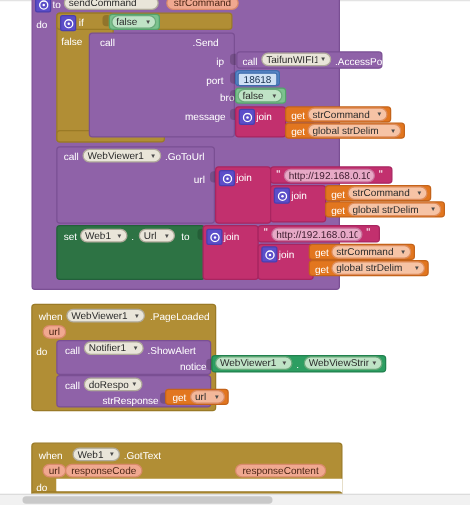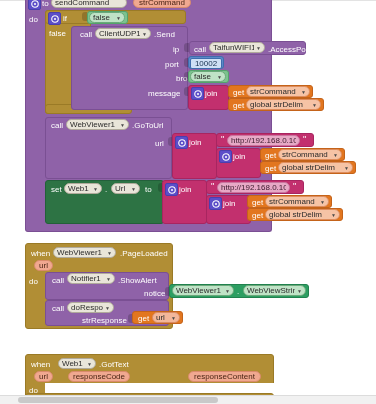--- a/index.html
+++ b/index.html
@@ -108,41 +108,37 @@
   <div class="socket" style="left:82px;top:12px;"></div>
   <div class="blk" style="left:87px;top:11px;width:41px;height:13px;background:#7cc28e;border:1px solid #53a36b;border-radius:3px;"></div>
   <div class="field greenf" style="left:89px;top:12px;width:36px;">
     <span class="cap">false</span>
     <span class="arrow">▼</span>
   </div>
   <div class="lbl" style="left:49px;top:29px;">false</div>
 
   <div class="blk purple" style="left:71px;top:26px;width:117px;height:84px;"></div>
   <div class="lbl" style="left:80px;top:30px;">call</div>
-  <div class="field plainf" style="left:95px;top:28px;width:56px;">
-    <span class="cap">ClientUDP1</span>
-    <span class="arrow">▼</span>
-  </div>
   <div class="lbl" style="left:154px;top:30px;">.Send</div>
 
   <div class="lbl" style="left:173px;top:45px;">ip</div>
   <div class="socket" style="left:184px;top:43px;"></div>
   <div class="blk purple" style="left:189px;top:41px;width:117px;height:14px;"></div>
   <div class="lbl" style="left:194px;top:45px;">call</div>
   <div class="field plainf" style="left:209px;top:42px;width:56px;">
     <span class="cap">TaifunWIFI1</span>
     <span class="arrow">▼</span>
   </div>
   <div class="lbl" style="left:268px;top:45px;">.AccessPointIP</div>
 
   <div class="lbl" style="left:165px;top:60px;">port</div>
   <div class="socket" style="left:184px;top:58px;"></div>
   <div class="blk bluefield" style="left:188px;top:56px;width:36px;height:13px;"></div>
   <div class="field numf" style="left:190px;top:58px;width:32px;justify-content:center;">
-    <span class="cap" style="text-align:center;">10002</span>
+    <span class="cap" style="text-align:center;">18618</span>
   </div>
 
   <div class="lbl" style="left:140px;top:74px;margin-left:36px;">broadcast</div>
   <div class="socket" style="left:184px;top:72px;"></div>
   <div class="blk" style="left:188px;top:70px;width:41px;height:13px;background:#7cc28e;border:1px solid #53a36b;border-radius:3px;"></div>
   <div class="field greenf" style="left:190px;top:71px;width:36px;">
     <span class="cap">false</span>
     <span class="arrow">▼</span>
   </div>
 
@@ -325,21 +321,21 @@
   <div class="lbl" style="left:31px;top:360px;">when</div>
   <div class="field plainf" style="left:58px;top:358px;width:38px;">
     <span class="cap">Web1</span>
     <span class="arrow">▼</span>
   </div>
   <div class="lbl" style="left:99px;top:360px;">.GotText</div>
 
   <div class="param" style="left:34px;top:371px;width:19px;">
     <span>url</span>
   </div>
-  <div class="param" style="left:68px;top:371px;width:62px;">
+  <div class="param" style="left:52px;top:371px;width:62px;">
     <span>responseCode</span>
   </div>
   <div class="param" style="left:188px;top:371px;width:73px;">
     <span>responseContent</span>
   </div>
   <div class="lbl" style="left:29px;top:386px;">do</div>
   <div class="mouth" style="left:45px;top:383px;width:229px;height:12px;border-radius:0 0 0 3px;"></div>
   <div class="blk gold" style="left:25px;top:393px;width:249px;height:7px;"></div>
 
   <div class="scrollbar-h" style="width:376px;">

